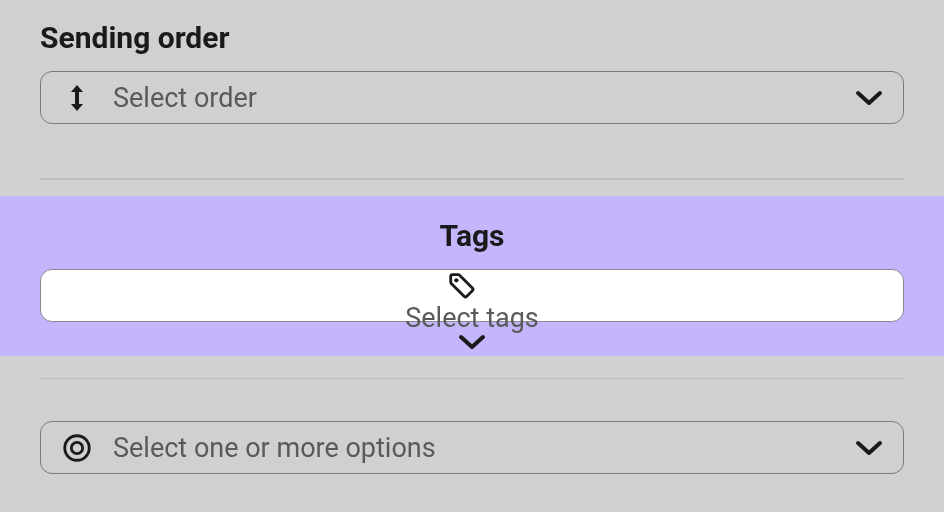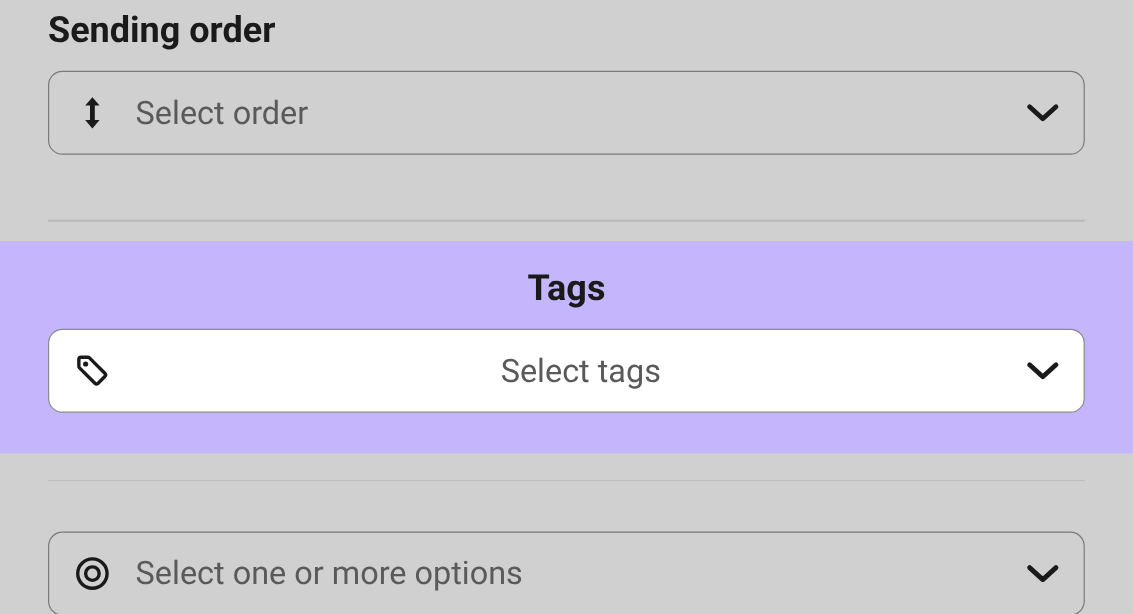--- a/index.html
+++ b/index.html
@@ -8,49 +8,50 @@
       padding: 0;
     }
     body {
       font-family: -apple-system, BlinkMacSystemFont, "Segoe UI", Roboto, Helvetica, Arial, sans-serif;
       width: 944px;
       height: 512px;
       overflow: hidden;
       background: #d0d0d0;
     }
     .section {
-      padding: 0 40px;
+      padding: 12px 40px;
     }
     .section-gray {
       background: #d0d0d0;
     }
     .section-white {
       background: #c4b5fd;
       text-align: center;
     }
     .section-label {
       font-size: 30px;
       font-weight: 700;
       color: #1a1a1a;
       padding-top: 8px;
       padding-bottom: 16px;
     }
     .select-field {
       display: flex;
       align-items: center;
       border: 1.5px solid #7a7a7a;
       border-radius: 12px;
-      height: 70px;
+      height: 53px;
       padding: 0 20px;
       cursor: pointer;
       background: transparent;
     }
     .section-white .select-field {
       background: #ffffff;
       border-color: #8a8a8a;
+      flex-direction: column;
     }
     .select-icon {
       flex: 0 0 auto;
       display: flex;
       align-items: center;
       justify-content: center;
       width: 32px;
       height: 32px;
       margin-right: 20px;
     }

